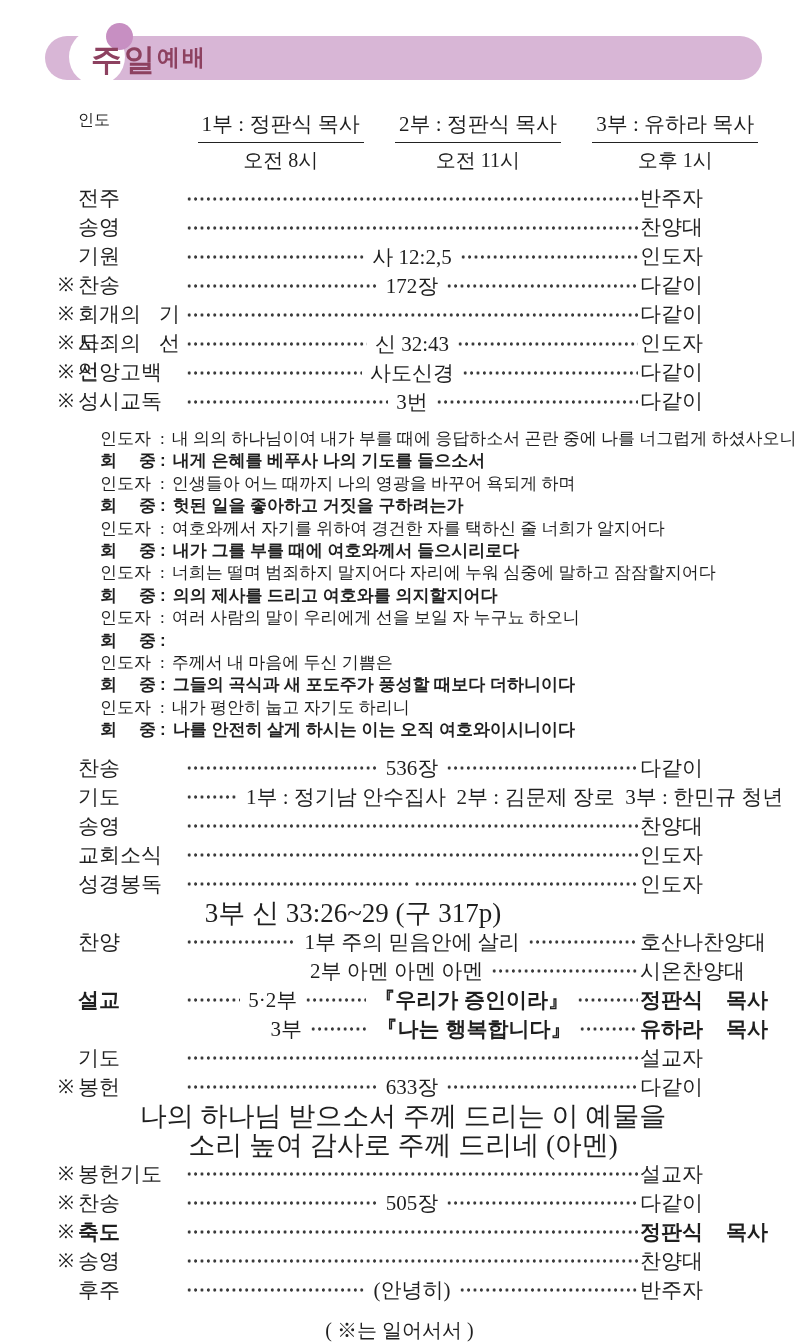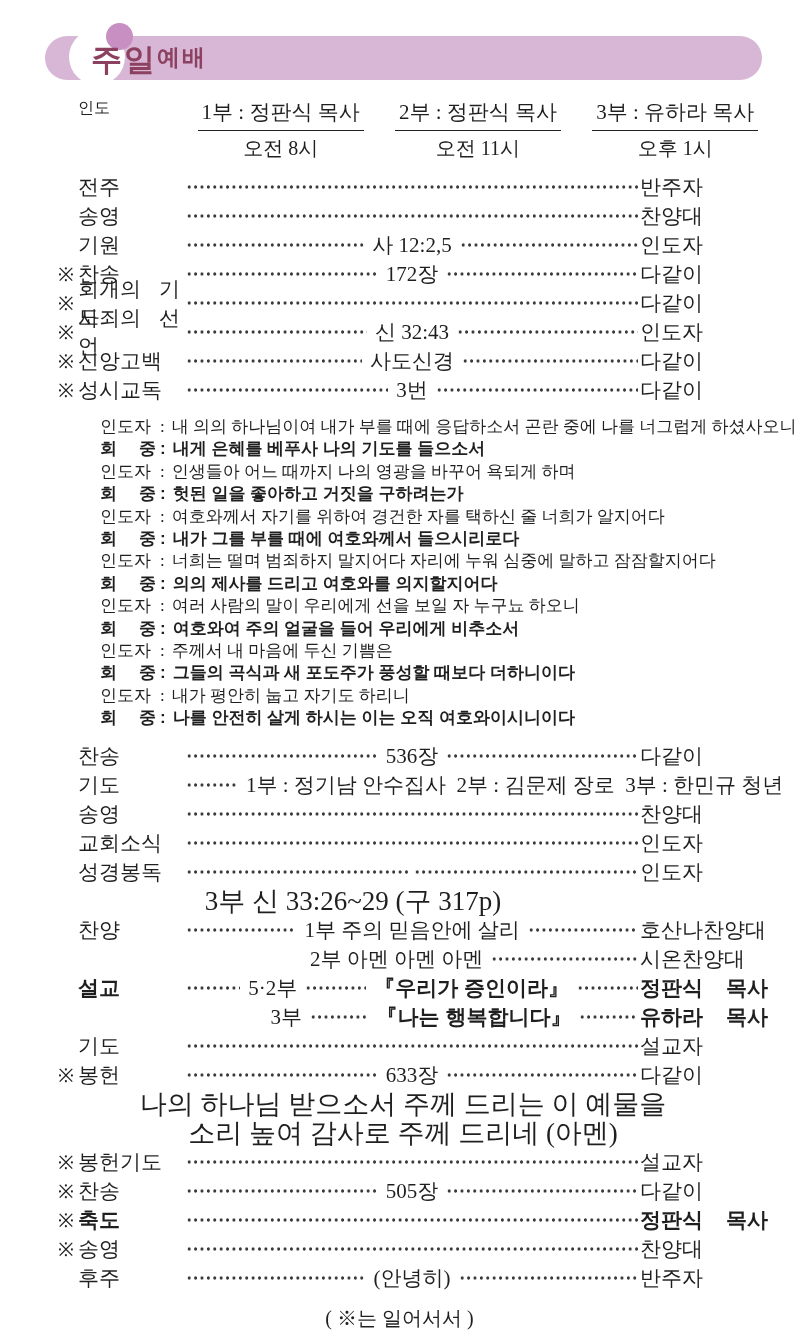--- a/index.html
+++ b/index.html
@@ -15,30 +15,30 @@
   
   .banner{position:relative;margin:36px 0 0 45px;width:717px;height:44px;border-radius:22px;background:var(--banner);}
   .circ-white{position:absolute;left:24px;top:-7px;width:56px;height:56px;border-radius:50%;background:#ffffff;}
   .circ-purple{position:absolute;left:61px;top:-13px;width:27px;height:27px;border-radius:50%;background:var(--circle);}
   .banner-title{position:absolute;left:46px;top:0;height:100%;display:flex;align-items:flex-start;padding-top:8px;z-index:2;
     font-family:"Liberation Sans",sans-serif;font-weight:bold;color:var(--accent);letter-spacing:2px;}
   .t-main{font-size:31px;line-height:1;}
   .t-sub{font-size:23px;line-height:1;margin-top:2px;}
 
   
-  .leaders{display:flex;align-items:flex-start;padding:18px 31px 0 58px;}
+  .leaders{display:flex;align-items:flex-start;padding:30px 31px 0 58px;}
   .lparts{flex:1;display:flex;gap:12px;padding-left:8px;}
   .lpart{flex:1;text-align:center;}
   .lname{display:inline-block;border-bottom:1.5px solid #222;padding:0 4px 4px;font-size:21px;white-space:pre;}
   .ltime{display:block;padding-top:4px;font-size:20px;}
 
   
   .prog{padding:10px 31px 0 58px;}
   .prog2{padding-top:6px;}
-  .prow{display:flex;align-items:center;height:29px;font-size:21px;}
+  .prow{display:flex;height:29px;font-size:21px;}
   .mark{width:20px;flex:none;font-size:19px;}
   .lbl{width:102px;flex:none;text-align:justify;text-align-last:justify;white-space:normal;}
   .mid{flex:1;display:flex;align-items:center;min-width:0;padding-left:4px;}
   .seg-txt{white-space:pre;padding:0 6px;flex:none;}
   .gb{font-family:"Liberation Sans",sans-serif;font-weight:bold;}
   .dots{height:8px;align-self:center;margin:0 2px;
     background-image:radial-gradient(circle,#3a3a3a 1.35px,transparent 1.9px);
     background-size:6.4px 8px;background-position:0 50%;background-repeat:repeat-x;}
   .sp{height:1px;}
   .rlbl{width:128px;flex:none;text-align:justify;text-align-last:justify;white-space:pre;}
@@ -209,21 +209,20 @@
         <span class="rtext">의의 제사를 드리고 여호와를 의지할지어다</span>
       </div>
       <div class="rline">
         <span class="rspeak">인도자</span>
         <span class="rsep">:</span>
         <span class="rtext">여러 사람의 말이 우리에게 선을 보일 자 누구뇨 하오니</span>
       </div>
       <div class="rline b">
         <span class="rspeak">회 중</span>
         <span class="rsep">:</span>
-        <span class="rtext">여호와여 주의 얼굴을 들어 우리에게 비추소서</span>
       </div>
       <div class="rline">
         <span class="rspeak">인도자</span>
         <span class="rsep">:</span>
         <span class="rtext">주께서 내 마음에 두신 기쁨은</span>
       </div>
       <div class="rline b">
         <span class="rspeak">회 중</span>
         <span class="rsep">:</span>
         <span class="rtext">그들의 곡식과 새 포도주가 풍성할 때보다 더하니이다</span>

